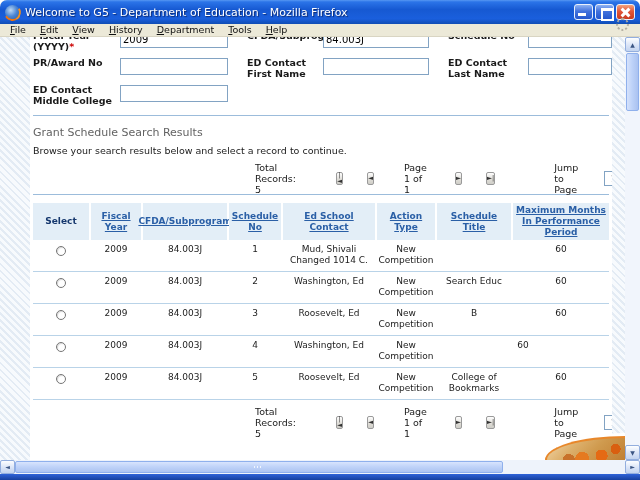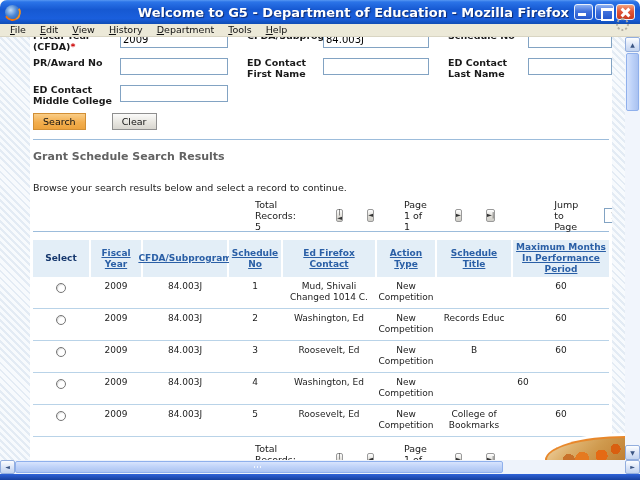--- a/index.html
+++ b/index.html
@@ -6,22 +6,22 @@
   html,body { width:640px; height:480px; font-family:"DejaVu Sans",sans-serif; background:#fff; }
   .win { width:640px; height:480px; border-radius:7px 7px 0 0; overflow:hidden; position:relative; display:flex; flex-direction:column; background:#ece9d8; }
 
   
   .titlebar { height:24px; flex:none; display:flex; align-items:center; gap:5px; padding:0 5px;
     background:linear-gradient(180deg,#5798f2 0%,#2b74e8 8%,#1659d2 40%,#1a5fdd 78%,#0f4cb4 100%); }
   .ff-icon { width:15px; height:15px; border-radius:50%; flex:none; position:relative;
     background:radial-gradient(circle at 38% 35%, #bcd8f5 0%, #4c86d4 45%, #24549a 100%); }
   .ff-icon::after { content:""; position:absolute; inset:-1px; border-radius:50%; border:2px solid transparent;
     border-right-color:#f5921e; border-bottom-color:#f3730a; transform:rotate(15deg); }
-  .title-text { color:#fff; font-weight:bold; font-size:13px; flex:1; white-space:nowrap; overflow:hidden;
-    text-shadow:1px 1px 1px rgba(10,30,90,.85);text-align:right; }
+  .title-text { color:#fff; font-weight:normal; font-size:11px; flex:1; white-space:nowrap; overflow:hidden;
+    text-shadow:1px 1px 1px rgba(10,30,90,.85); }
   .winbtns { display:flex; gap:2px; }
   .winbtn { width:19px; height:16px; border-radius:3px; border:1px solid #e9f0fc; position:relative; cursor:pointer; }
   .winbtn.min,.winbtn.rest { background:linear-gradient(180deg,#8fb2f2 0%,#4272dd 45%,#2558ce 100%); }
   .winbtn.close { background:linear-gradient(180deg,#f2a37d 0%,#e1563a 45%,#c93b1e 100%); }
   .winbtn.min::after { content:""; position:absolute; left:3px; bottom:3px; width:8px; height:3px; background:#fff; }
   .winbtn.rest::after { content:""; position:absolute; left:5px; top:3px; width:9px; height:8px; border:2px solid #fff; border-top-width:3px; }
   .winbtn.close::before,.winbtn.close::after { content:""; position:absolute; left:3px; top:6px; width:11px; height:3px; background:#fff; }
   .winbtn.close::before { transform:rotate(45deg); } .winbtn.close::after { transform:rotate(-45deg); }
 
   
@@ -44,22 +44,22 @@
   input.txt { height:17px; border:1px solid #82a3c3; font-size:10px; padding:0 2px; font-family:inherit; background:#fff; }
   .w108 { width:108px; } .w106 { width:106px; } .w84 { width:84px; }
   .form-btns { display:flex; gap:26px; margin-top:7px; }
   .btn-orange { background:linear-gradient(180deg,#f9cd87 0%,#f3ae4e 55%,#eda33d 100%); border:1px solid #d28f35;
     padding:2px 9px; font-size:9.5px; color:#111; font-family:inherit; cursor:pointer; }
   .btn-gray { background:linear-gradient(180deg,#fbfbfa 0%,#e6e4de 60%,#d8d6cf 100%); border:1px solid #8f8f8f;
     padding:2px 9px; font-size:9.5px; color:#111; font-family:inherit; cursor:pointer; }
   .hrline { border:none; border-top:1px solid #9cbcdb; margin-top:9px; width:576px; }
 
   
-  .res-heading { margin-top:10px; font-size:11px; font-weight:bold; color:#636363; }
-  .res-instruction { margin-top:19px; font-size:9.5px; color:#1a1a1a; }
+  .res-heading { margin-top:10px; font-size:11px; font-weight:normal; color:#636363; }
+  .res-instruction { margin-top:6px; font-size:9.5px; color:#1a1a1a; }
   .pager { display:flex; align-items:center; margin-top:10px; padding-left:222px; font-size:9.5px; color:#1a1a1a; height:24px;gap:16px; }
   .pager .total { margin-right:24px; }
   .pgbtn { width:15px; height:13px; font-size:6.5px; line-height:1; display:inline-flex; align-items:center; justify-content:center;
     background:linear-gradient(180deg,#fefefe 0%,#dedcd6 60%,#cfcec8 100%); border:1px solid #9a9a9a; border-radius:2px; color:#333;
     margin-right:8px; font-family:inherit; cursor:pointer; padding:0; }
   .page-label { margin:0 12px 0 6px; }
   .jump-label { margin-left:35px; margin-right:10px; }
   .jump-input { width:19px; height:15px; border:1px solid #82a3c3; font-size:9.5px; text-align:center; font-family:inherit; }
   .go-btn { margin-left:7px; background:linear-gradient(180deg,#fefefe 0%,#e4e2da 60%,#d6d3c9 100%); border:1px solid #8a8a8a;
     border-radius:3px; font-size:9px; padding:1px 9px; font-family:inherit; cursor:pointer; }
@@ -137,21 +137,21 @@
   <div class="spinner"></div>
 
   <div class="viewport">
     <div class="stripe left"></div>
 
     <div class="page">
 
       <div class="form-grid">
         <div class="flabel">
           <span>Fiscal Year</span><br>
-          <span>(CFDA)</span><span class="req">*</span>
+          <span>(YYYY)</span><span class="req">*</span>
         </div>
         <div><input class="txt w108" type="text" value="2009" style=""></div>
         <div></div>
         <div class="flabel nowrap">CFDA/Subprogram</div>
         <div><input class="txt w106" type="text" value="84.003J" style=""></div>
         <div></div>
         <div class="flabel nowrap">Schedule No</div>
         <div><input class="txt w84" type="text" value="" style=""></div>
 
         <div class="flabel">PR/Award No</div>
@@ -160,24 +160,20 @@
         <div class="flabel">ED Contact First Name</div>
         <div><input class="txt w106" type="text" value="" style=""></div>
         <div></div>
         <div class="flabel">ED Contact Last Name</div>
         <div><input class="txt w84" type="text" value="" style=""></div>
 
         <div class="flabel">ED Contact Middle College</div>
         <div><input class="txt w108" type="text" value="" style=""></div>
       </div>
 
-      <div class="form-btns">
-        <button class="btn-orange">Search</button>
-        <button class="btn-gray">Clear</button>
-      </div>
 
       <hr class="hrline">
 
       <div class="res-heading">Grant Schedule Search Results</div>
       <div class="res-instruction">Browse your search results below and select a record to continue.</div>
 
       <div class="pager">
         <span class="total">Total Records: 5</span>
         <button class="pgbtn">|◄</button>
         <button class="pgbtn">◄</button>
@@ -197,21 +193,21 @@
           <div class="th c1">
               <span class="lnk">Fiscal Year</span>
             </div>
           <div class="th c2">
               <span class="lnk">CFDA/Subprogram</span>
             </div>
           <div class="th c3">
               <span class="lnk">Schedule No</span>
             </div>
           <div class="th c4">
-              <span class="lnk">Ed Firefox Contact</span>
+              <span class="lnk">Ed School Contact</span>
             </div>
           <div class="th c5">
               <span class="lnk">Action Type</span>
             </div>
           <div class="th c6">
               <span class="lnk">Schedule Title</span>
             </div>
           <div class="th c7">
               <span class="lnk">Maximum Months In Performance Period</span>
             </div>
@@ -227,21 +223,21 @@
           <div class="td c6"></div>
           <div class="td c7">60</div>
         </div>
         <div class="tr">
           <div class="td c0"><span class="radio"></span></div>
           <div class="td c1">2009</div>
           <div class="td c2">84.003J</div>
           <div class="td c3">2</div>
           <div class="td c4">Washington, Ed</div>
           <div class="td c5">New Competition</div>
-          <div class="td c6">Records Educ</div>
+          <div class="td c6">Search Educ</div>
           <div class="td c7">60</div>
         </div>
         <div class="tr">
           <div class="td c0"><span class="radio"></span></div>
           <div class="td c1">2009</div>
           <div class="td c2">84.003J</div>
           <div class="td c3">3</div>
           <div class="td c4">Roosevelt, Ed</div>
           <div class="td c5">New Competition</div>
           <div class="td c6">B</div>

